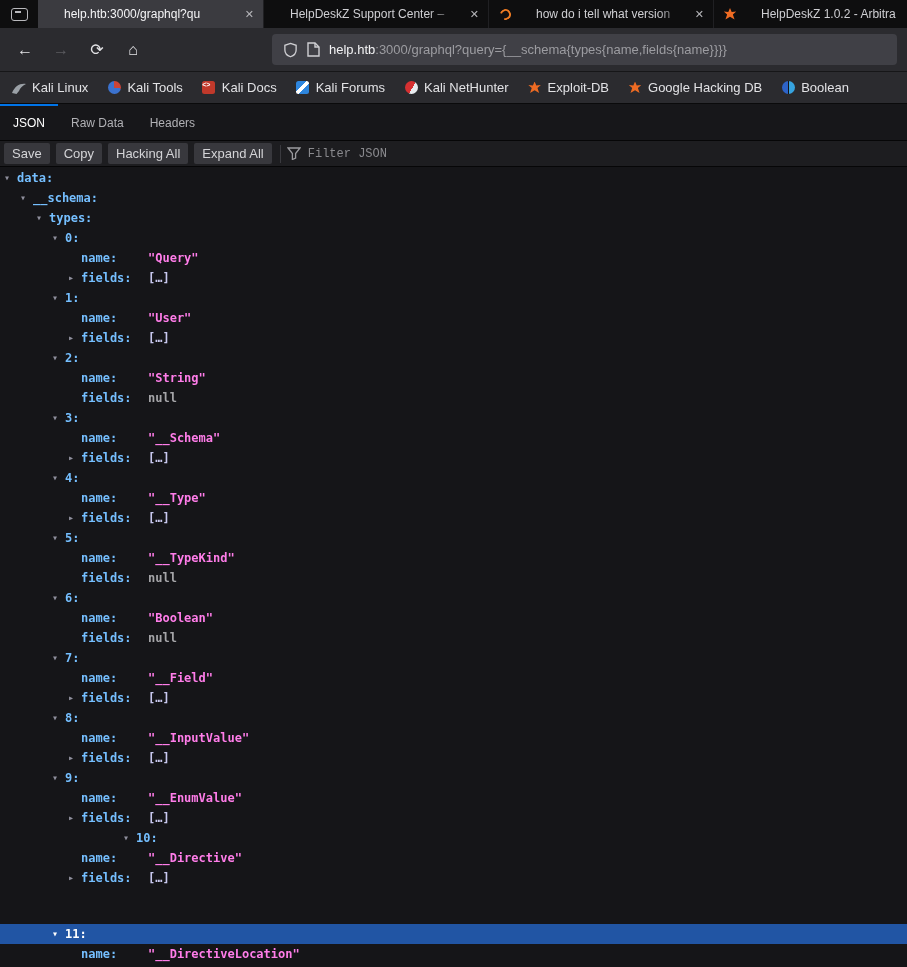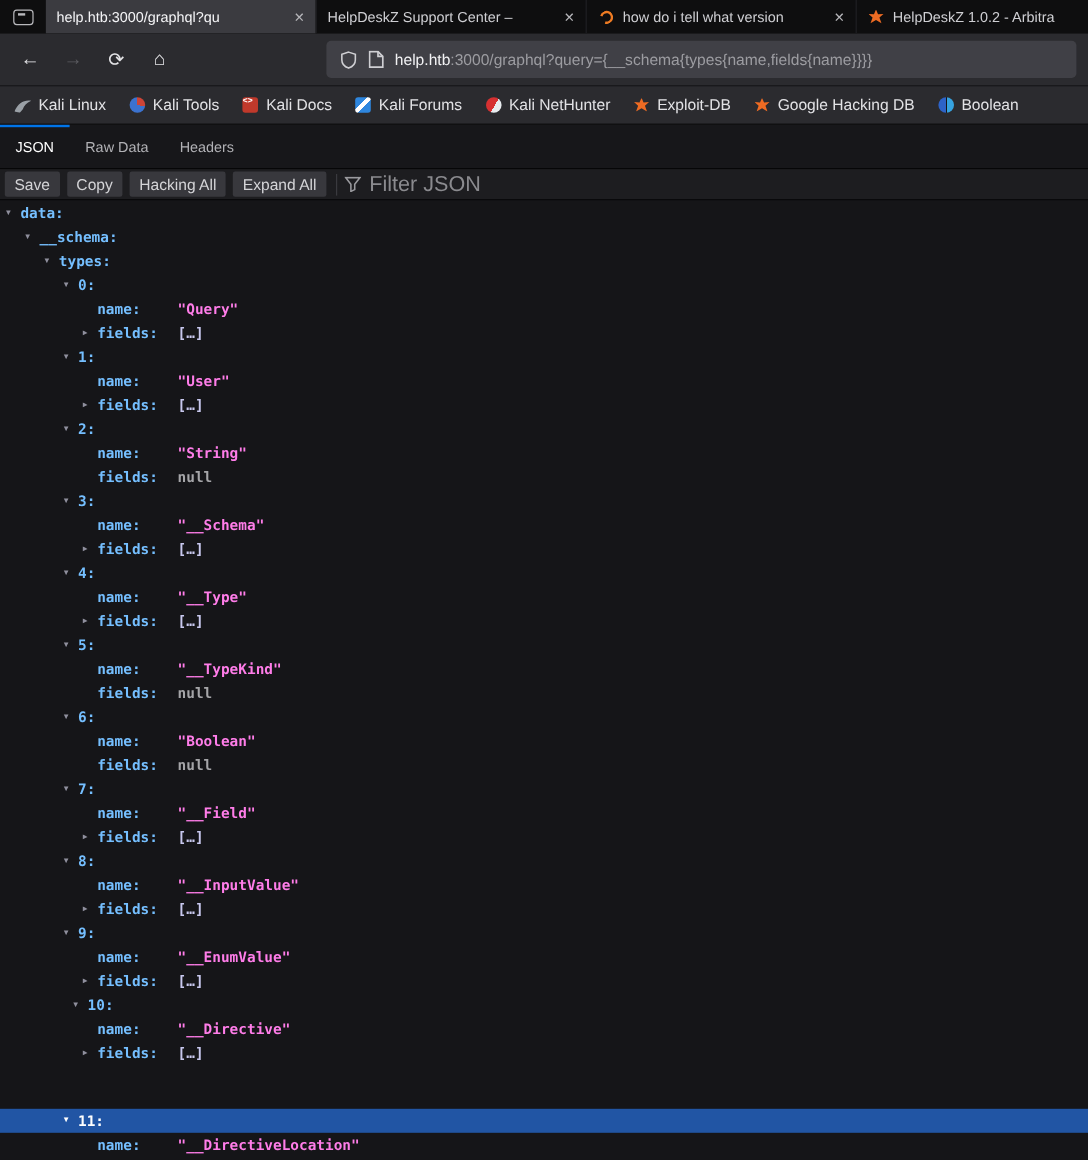--- a/index.html
+++ b/index.html
@@ -10,21 +10,21 @@
   .tabstrip { height:28px; background:#0e0e0f; display:flex; align-items:stretch; }
   .fxview { width:38px; display:flex; align-items:center; justify-content:center; }
   .fxview-box { width:17px; height:13px; border:1.6px solid #b9b9bd; border-radius:3px; position:relative; }
   .fxview-box::after { content:""; position:absolute; left:3px; top:2.5px; width:6px; height:2px; background:#b9b9bd; }
   .tabs { flex:1; display:flex; overflow:hidden; }
   .tab { flex:0 0 225px; min-width:0; display:flex; align-items:center; gap:7px; padding:0 9px;
          font-size:12px; color:#cfcfd3; border-left:1px solid #202023; }
   .tab.active { background:#3b3b40; color:#f5f5f7; border-left:none; }
   .tab .title { flex:1; overflow:hidden; white-space:nowrap;
     -webkit-mask-image:linear-gradient(90deg,#000 80%,transparent 98%);
-            mask-image:linear-gradient(90deg,#000 80%,transparent 98%); }
+            mask-image:linear-gradient(90deg,#000 80%,transparent 98%);margin-left:17px; }
   .tab .close { font-size:11px; color:#b6b6ba; flex:0 0 auto; }
 
   .fav { flex:0 0 auto; display:inline-flex; align-items:center; justify-content:center;
          width:14px; height:14px; font-size:10px; }
   .swirl-orange { width:11px; height:11px; border:2.2px solid #ee7b23; border-left-color:transparent;
                   border-radius:50%; transform:rotate(-30deg); }
   .exploit-db { width:13px; height:12px; background:#ee6b23;
      clip-path:polygon(50% 0,63% 33%,98% 30%,72% 55%,85% 95%,50% 72%,15% 95%,28% 55%,2% 30%,37% 33%); }
   .kali-tools { width:13px; height:13px; border-radius:50%;
      background:conic-gradient(#cc4437 0 100deg,#3b72cf 100deg 360deg); }
@@ -59,21 +59,21 @@
   .vtab { padding:0 13px; display:flex; align-items:center; font-size:12px; color:#b1b1b5;
           border-top:2px solid transparent; }
   .vtab.active { color:#ffffff; border-top-color:#0074e8; }
   .vtoolbar { height:26px; background:#1d1d20; display:flex; align-items:center;
               padding:0 4px; border-bottom:1px solid #060607; }
   .tbtn { background:#38383d; color:#d4d4d7; font-size:13px; padding:3px 8px;
           border-radius:2px; margin-right:6px; white-space:nowrap; }
   .vsep { width:1px; height:18px; background:#3a3a3f; margin:0 6px 0 2px; }
   .filterwrap { display:flex; align-items:center; gap:7px; flex:1; }
   input.filter { background:transparent; border:none; outline:none; color:#d4d4d7;
-                 font-size:18px; flex:1; font-family:Liberation Sans, sans-serif; }
+                 font-size:12px; flex:1; font-family:Liberation Mono, monospace; }
   input.filter::placeholder { color:#8a8a8e; }
 
   
   .viewer { height:810px; background:#151518; padding-top:1px;
             font-family:"DejaVu Sans Mono",monospace; font-size:12px; font-weight:700; }
   .jrow { height:20px; line-height:20px; position:relative; white-space:nowrap; }
   .jrow.selected { background:#2155a4; }
   .tw { display:inline-block; width:13px; color:#8f8f9d; font-size:10px; vertical-align:top; }
   .k { color:#75bfff; }
   .jrow.selected .tw, .jrow.selected .k { color:#ffffff; }
@@ -243,19 +243,19 @@
     <div class="jrow" style="padding-left: 68px;"><span class="tw"></span><span class="k">fields:</span><span class="val null">null</span></div>
     <div class="jrow" style="padding-left: 52px;"><span class="tw">▾</span><span class="k">7:</span></div>
     <div class="jrow" style="padding-left: 68px;"><span class="tw"></span><span class="k">name:</span><span class="val string">"__Field"</span></div>
     <div class="jrow" style="padding-left: 68px;"><span class="tw">▸</span><span class="k">fields:</span><span class="val summary">[…]</span></div>
     <div class="jrow" style="padding-left: 52px;"><span class="tw">▾</span><span class="k">8:</span></div>
     <div class="jrow" style="padding-left: 68px;"><span class="tw"></span><span class="k">name:</span><span class="val string">"__InputValue"</span></div>
     <div class="jrow" style="padding-left: 68px;"><span class="tw">▸</span><span class="k">fields:</span><span class="val summary">[…]</span></div>
     <div class="jrow" style="padding-left: 52px;"><span class="tw">▾</span><span class="k">9:</span></div>
     <div class="jrow" style="padding-left: 68px;"><span class="tw"></span><span class="k">name:</span><span class="val string">"__EnumValue"</span></div>
     <div class="jrow" style="padding-left: 68px;"><span class="tw">▸</span><span class="k">fields:</span><span class="val summary">[…]</span></div>
-    <div class="jrow" style="padding-left: 60px;"><span class="tw">▾</span><span class="k">10:</span></div>
+    <div class="jrow" style="padding-left: 76px; margin-left: 47px;"><span class="tw">▾</span><span class="k">10:</span></div>
     <div class="jrow" style="padding-left: 68px;"><span class="tw"></span><span class="k">name:</span><span class="val string">"__Directive"</span></div>
     <div class="jrow" style="padding-left: 68px;"><span class="tw">▸</span><span class="k">fields:</span><span class="val summary">[…]</span></div>
     <div class="jrow selected" style="padding-left: 52px; margin-top: 36px;"><span class="tw">▾</span><span class="k">11:</span></div>
     <div class="jrow" style="padding-left: 68px;"><span class="tw"></span><span class="k">name:</span><span class="val string">"__DirectiveLocation"</span></div>
     <div class="jrow" style="padding-left: 68px;"><span class="tw"></span><span class="k">fields:</span><span class="val null">null</span></div>
   </div>
 
 </body></html>

